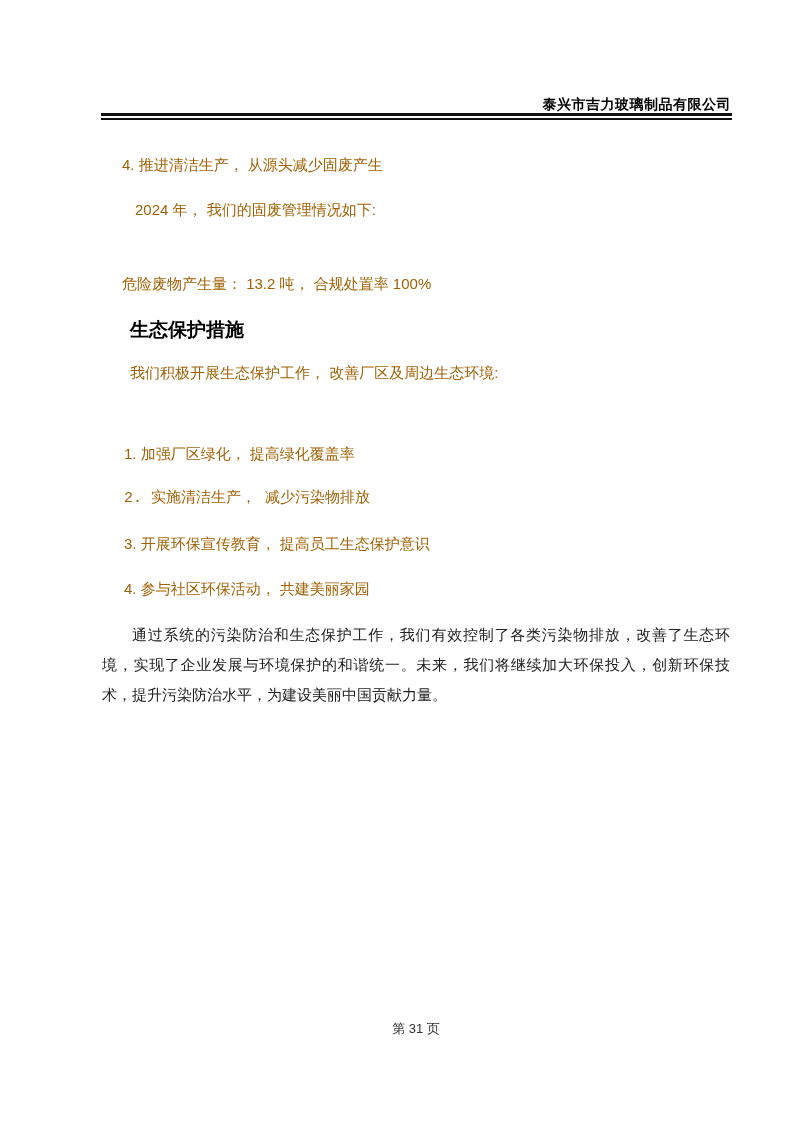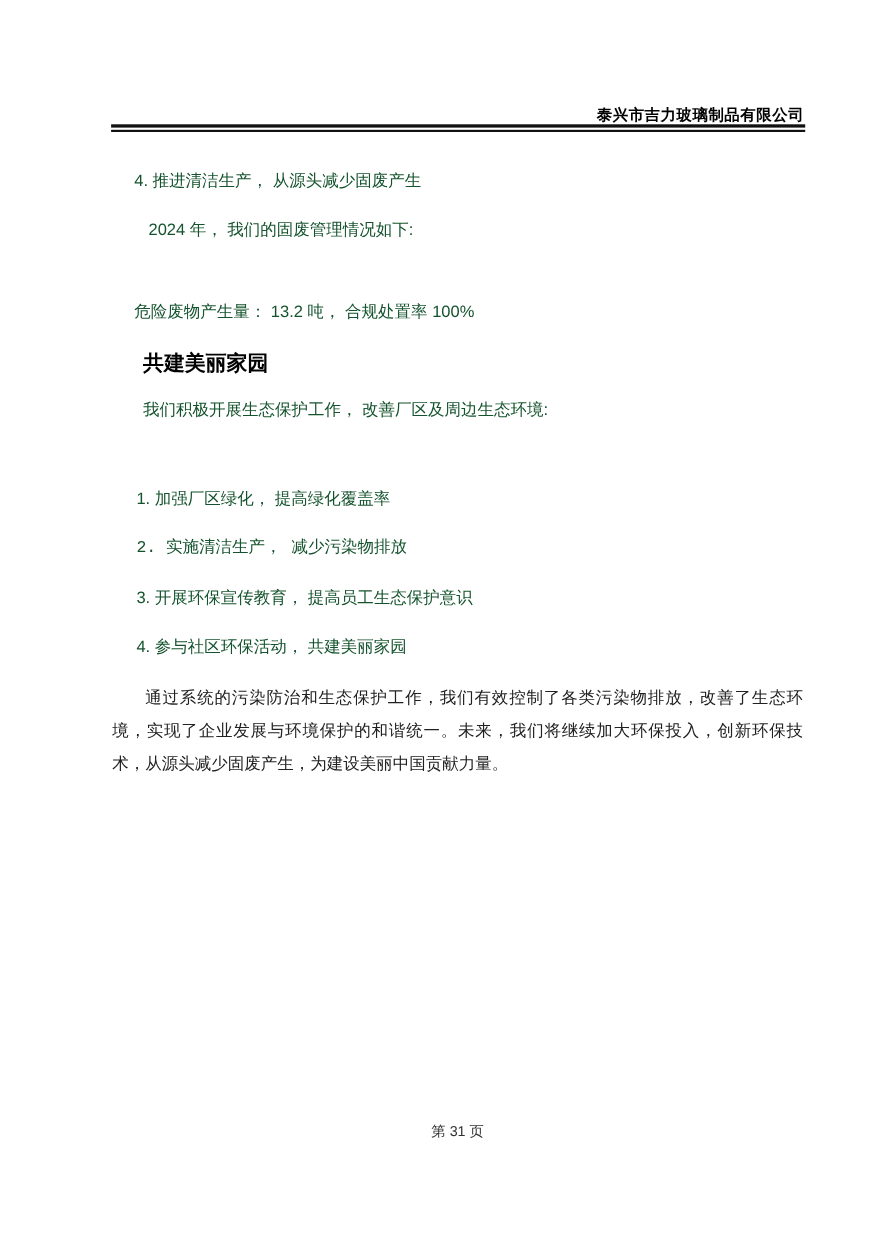--- a/index.html
+++ b/index.html
@@ -31,21 +31,21 @@
     top: 113px;
     left: 85px;
     width: 631px;
     height: 2px;               
     border-top: 3px solid #111111;
     border-bottom: 2px solid #111111;
   }
   .body-line {
     font-size: 15px;
     line-height: 19px;
-    color: #14532d;
+    color: #a16207;
     text-align: center;
   }
   .line-item4   { top: 155px; left: 106px; }
   .line-2024    { top: 200px; left: 119px; }
   .line-stat1   { top: 244px; left: 106px; }
   .line-stat2   { top: 274px; left: 106px; }
   .section-title {
     top: 317px; left: 114px;
     font-size: 19px;
     font-weight: bold;
@@ -87,29 +87,29 @@
 
   <div class="header-rule"></div>
 
   <div class="abs body-line line-item4">4. 推进清洁生产， 从源头减少固废产生</div>
 
   <div class="abs body-line line-2024">2024 年， 我们的固废管理情况如下:</div>
 
 
   <div class="abs body-line line-stat2">危险废物产生量： 13.2 吨， 合规处置率 100%</div>
 
-  <div class="abs section-title">共建美丽家园</div>
+  <div class="abs section-title">生态保护措施</div>
 
   <div class="abs body-line line-intro">我们积极开展生态保护工作， 改善厂区及周边生态环境:</div>
 
   <div class="abs body-line line-eco-0">1. 加强厂区绿化， 提高绿化覆盖率</div>
 
   <div class="abs body-line line-eco-1">2. 实施清洁生产， 减少污染物排放</div>
 
   <div class="abs body-line line-eco-2">3. 开展环保宣传教育， 提高员工生态保护意识</div>
 
   <div class="abs body-line line-eco-3">4. 参与社区环保活动， 共建美丽家园</div>
 
-  <div class="closing-paragraph">通过系统的污染防治和生态保护工作，我们有效控制了各类污染物排放，改善了生态环境，实现了企业发展与环境保护的和谐统一。未来，我们将继续加大环保投入，创新环保技术，从源头减少固废产生，为建设美丽中国贡献力量。</div>
+  <div class="closing-paragraph">通过系统的污染防治和生态保护工作，我们有效控制了各类污染物排放，改善了生态环境，实现了企业发展与环境保护的和谐统一。未来，我们将继续加大环保投入，创新环保技术，提升污染防治水平，为建设美丽中国贡献力量。</div>
 
   <div class="footer-pagenum">第 31 页</div>
 
 </div>
 
 </body></html>

